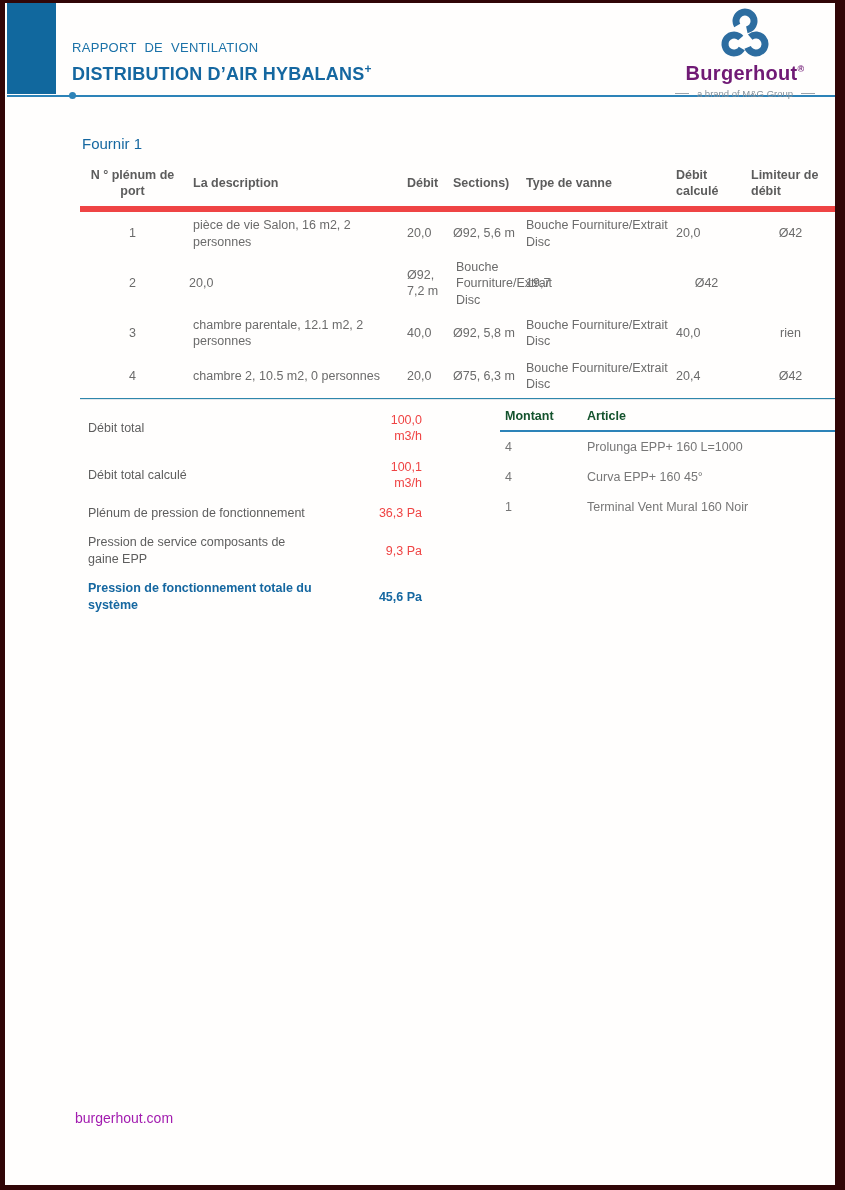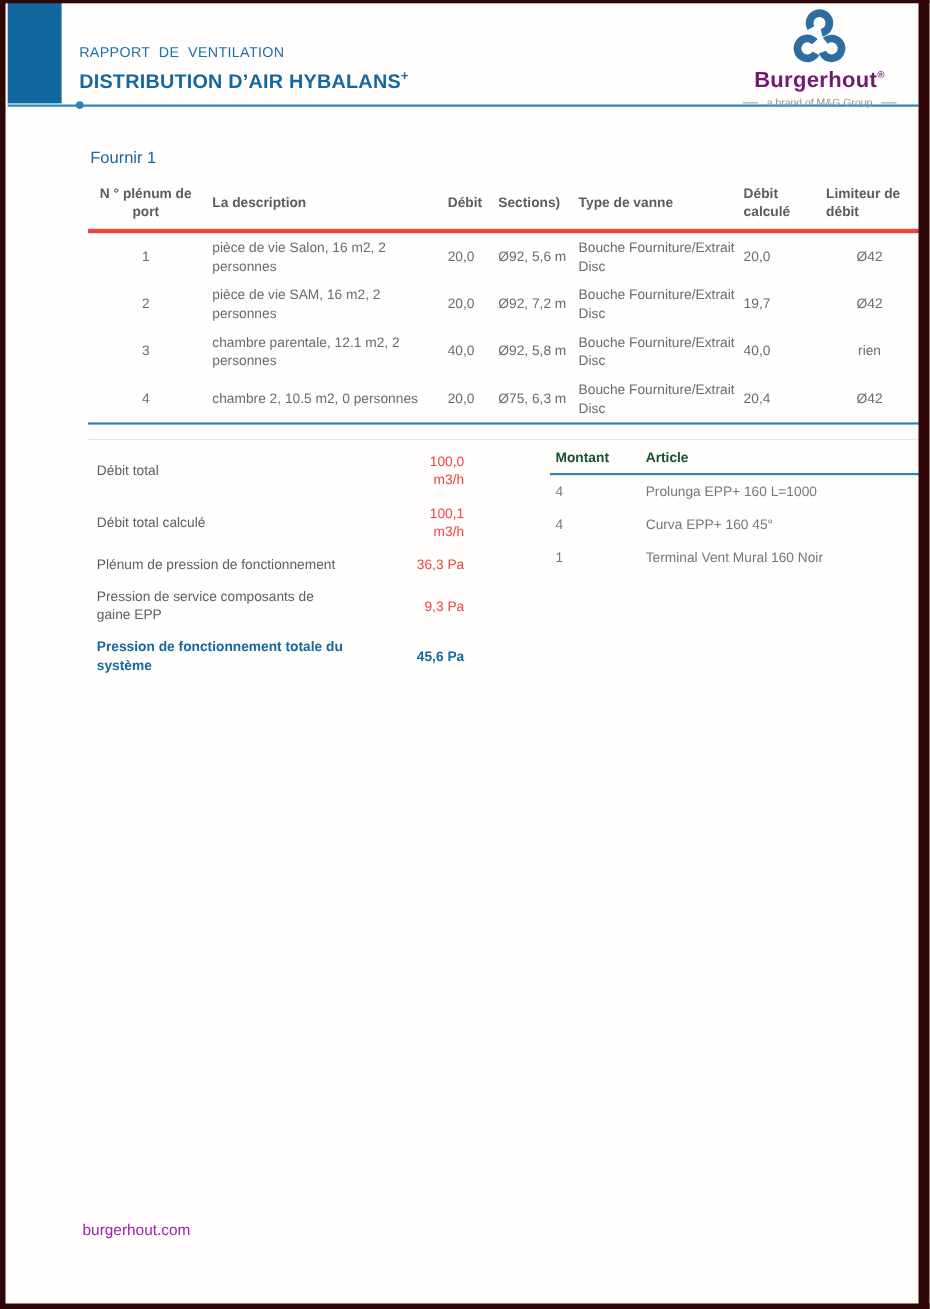--- a/index.html
+++ b/index.html
@@ -43,21 +43,21 @@
     display: flex; align-items: center; justify-content: center; gap: 8px;
   }
   .logo-tagline .dash { display: inline-block; width: 14px; height: 1px; background: #9aa3ab; }
 
   
   .section-heading { position: absolute; left: 82px; top: 135px; font-size: 15px; font-weight: normal; color: #1567a0; }
 
   
   .ports-table { position: absolute; left: 80px; top: 166px; width: 757px; }
   .pt-grid { display: grid; grid-template-columns: 105px 218px 46px 70px 150px 75px 93px; align-items: center; }
-  .pt-header { border-bottom: 4px solid #ef4444; min-height: 46px; padding-bottom: 4px; }
+  .pt-header { border-bottom: 6px solid #ef4444; min-height: 46px; padding-bottom: 4px; }
   .pt-header > div { font-size: 12.5px; font-weight: bold; color: #5c5c5c; line-height: 1.25; }
   .pt-row { min-height: 43px; padding: 4px 0; }
   .pt-row > div { font-size: 12.5px; color: #6b6b6b; line-height: 1.3; }
   .pt-rows-wrap { border-bottom: 2px solid #2e86ab; }
   .c-port { text-align: center; }
   .c-desc { padding-left: 8px; }
   .c-debit { padding-left: 4px; }
   .c-sections { padding-left: 4px; }
   .c-type { padding-left: 7px; }
   .c-calc { padding-left: 7px; }
@@ -140,21 +140,20 @@
       <div class="c-port">1</div>
       <div class="c-desc">pièce de vie Salon, 16 m2, 2 personnes</div>
       <div class="c-debit">20,0</div>
       <div class="c-sections">Ø92, 5,6 m</div>
       <div class="c-type">Bouche Fourniture/Extrait Disc</div>
       <div class="c-calc">20,0</div>
       <div class="c-lim">Ø42</div>
     </div>
     <div class="pt-grid pt-row">
       <div class="c-port">2</div>
-      <div class="c-desc">pièce de vie SAM, 16 m2, 2 personnes</div>
       <div class="c-debit">20,0</div>
       <div class="c-sections">Ø92, 7,2 m</div>
       <div class="c-type">Bouche Fourniture/Extrait Disc</div>
       <div class="c-calc">19,7</div>
       <div class="c-lim">Ø42</div>
     </div>
     <div class="pt-grid pt-row">
       <div class="c-port">3</div>
       <div class="c-desc">chambre parentale, 12.1 m2, 2 personnes</div>
       <div class="c-debit">40,0</div>

